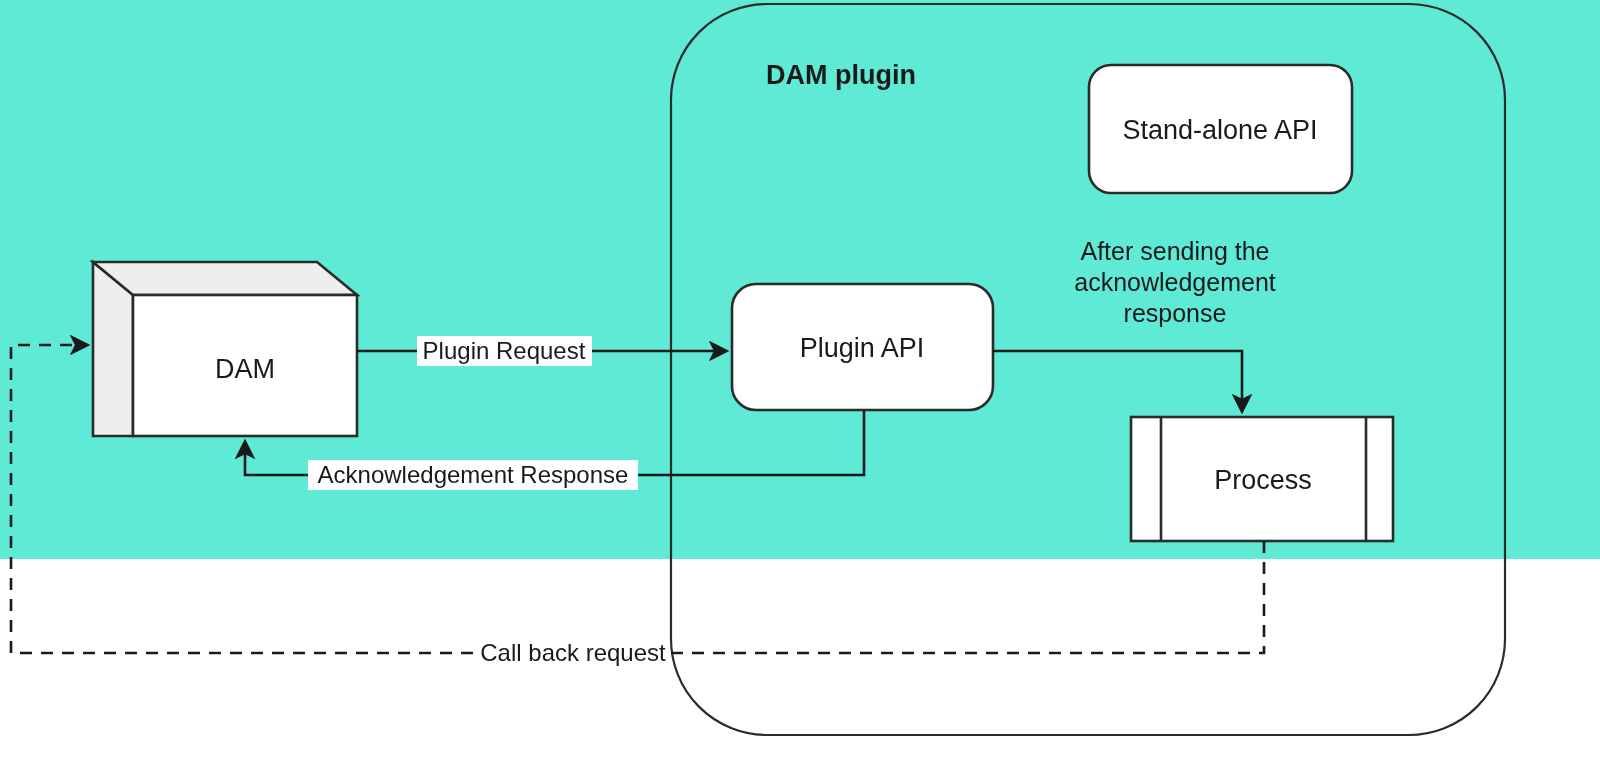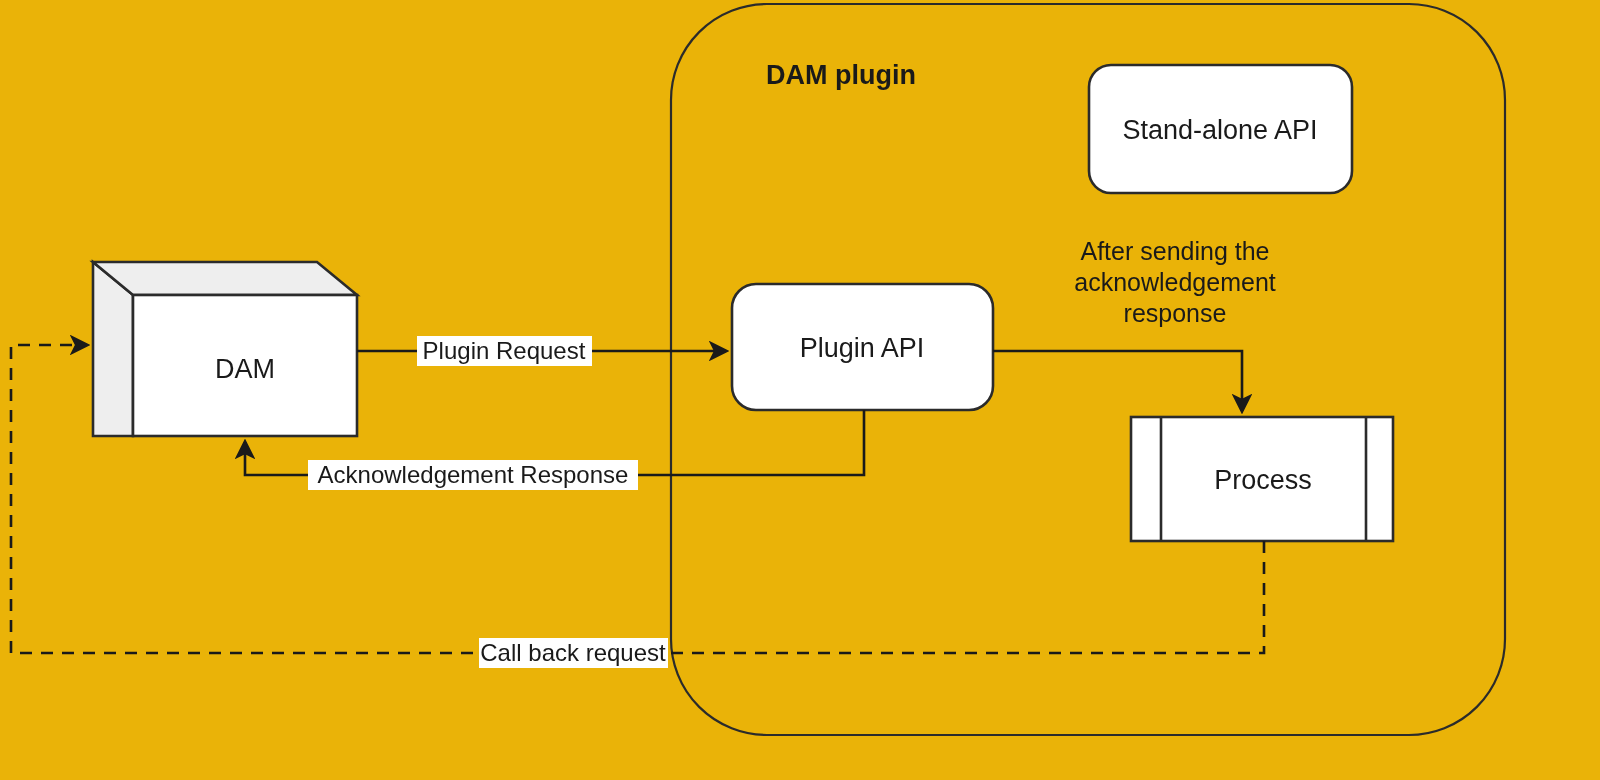--- a/index.html
+++ b/index.html
@@ -9,22 +9,22 @@
   }
   body {
     width: 1600px;
     height: 780px;
     overflow: hidden;
     font-family: "Liberation Sans", sans-serif;
   }
   #diagram-root {
     position: relative;
     width: 1600px;
-    height: 780px;
-    background: #eab308;
+    height: 559px;
+    background: #5eead4;
   }
   svg.canvas {
     display: block;
     width: 1600px;
     height: 780px;
   }
   text {
     font-family: "Liberation Sans", sans-serif;
     fill: #1a1a1a;
   }

